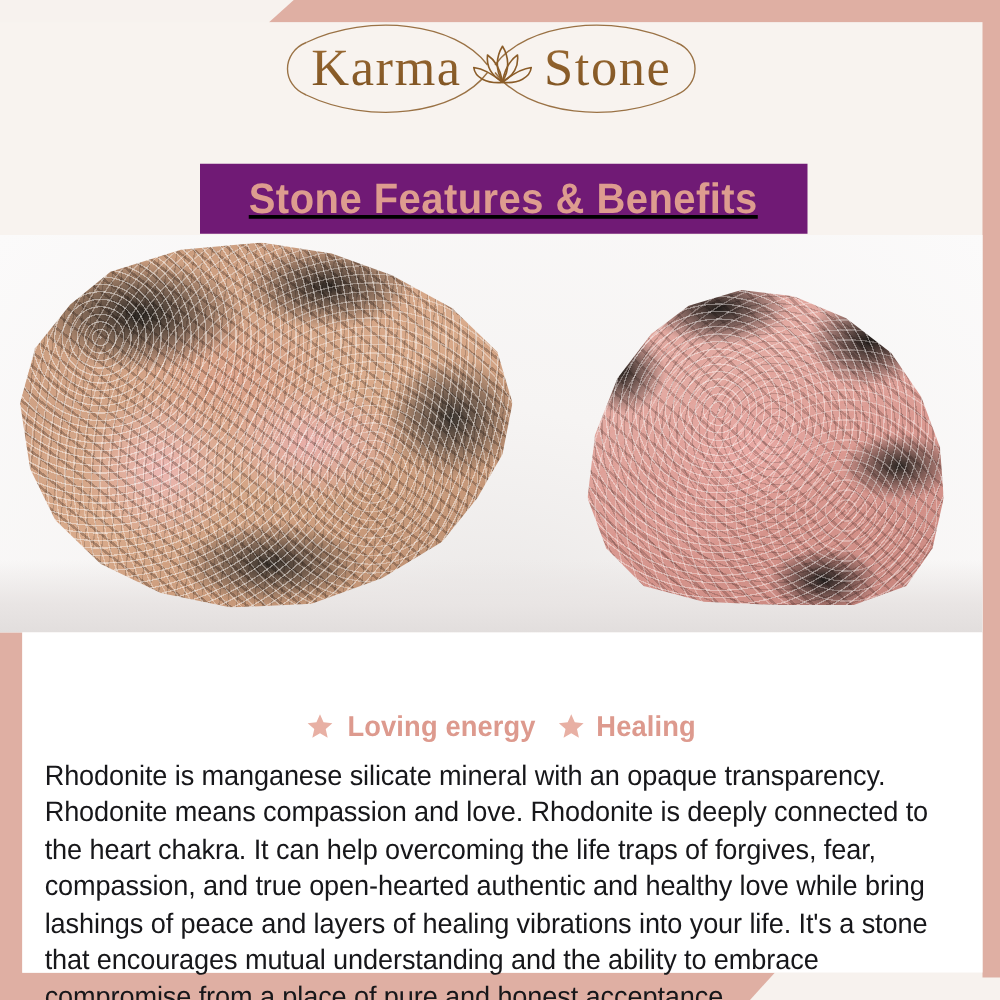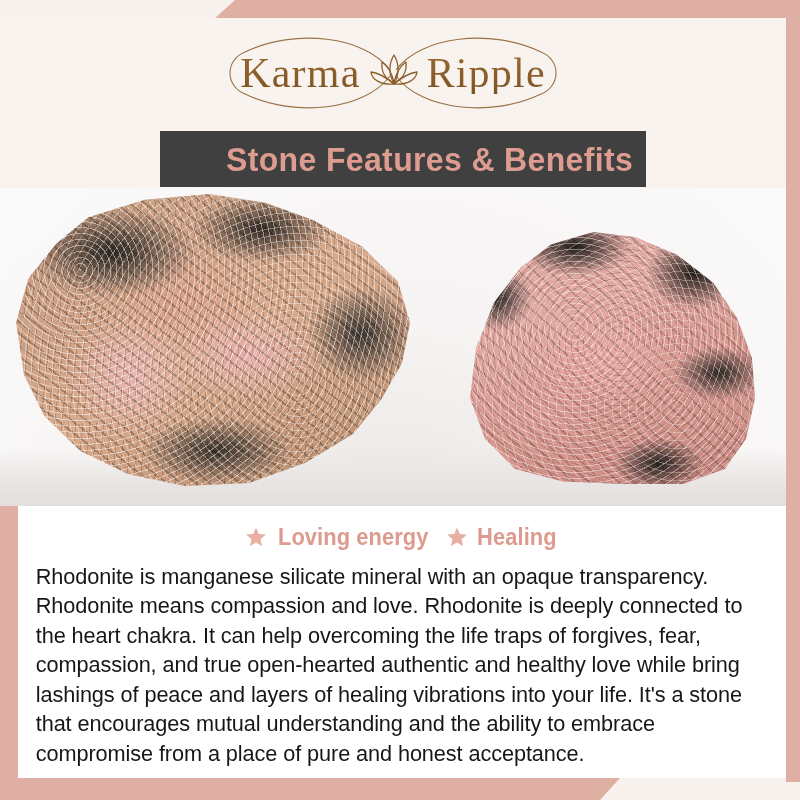--- a/index.html
+++ b/index.html
@@ -44,21 +44,21 @@
   
   .page-inner {
     position: absolute;
     top: 18px; left: 0; right: 14px; bottom: 22px;
     background: #f8f3ef;
   }
 
   
   #logo-wrap {
     position: absolute;
-    top: 30px; left: 0; right: 14px;
+    top: 12px; left: 0; right: 14px;
     height: 86px;
     display: flex;
     align-items: center;
     justify-content: center;
   }
   #logo {
     position: relative;
     width: 420px;
     height: 86px;
     display: flex;
@@ -94,24 +94,25 @@
     display: block;
   }
 
   
   #title-banner {
     position: absolute;
     top: 131px;
     left: 160px;
     width: 486px;
     height: 56px;
-    background: #404040;
-    display: flex;
-    align-items: center;
-    justify-content: flex-end;
+    background: #701a75;
+    display: flex;
+    align-items: center;
+    justify-content: center;
+    text-decoration: underline;
   }
   #title-text {
     font-family: "Liberation Sans Narrow", "Liberation Sans", sans-serif;
     font-weight: bold;
     font-size: 34px;
     letter-spacing: 0.4px;
     color: #dd9c8f;
     transform: scaleX(0.94);
     white-space: nowrap;
   }
@@ -245,20 +246,21 @@
     background: #ffffff;
     padding: 12px 10px 0 10px;
   }
 
   #features {
     display: flex;
     align-items: center;
     justify-content: center;
     gap: 14px;
     height: 38px;
+    margin-top: 44px;
   }
   .feature {
     display: flex;
     align-items: center;
     gap: 7px;
   }
   .star {
     width: 22px; height: 22px;
     display: block;
     flex: 0 0 auto;
@@ -314,21 +316,21 @@
         <span class="logo-word">Karma</span>
         <svg class="logo-lotus" viewBox="0 0 54 46">
           <g fill="none" stroke="#8a5c28" stroke-width="1.3" stroke-linejoin="round">
             <path d="M27 5 C 22 13, 21 24, 27 33 C 33 24, 32 13, 27 5 Z"></path>
             <path d="M15 12 C 14 21, 18 29, 27 33 C 25 23, 21 16, 15 12 Z"></path>
             <path d="M39 12 C 40 21, 36 29, 27 33 C 29 23, 33 16, 39 12 Z"></path>
             <path d="M4 22 C 5 30, 14 35, 27 34 C 20 28, 12 23, 4 22 Z"></path>
             <path d="M50 22 C 49 30, 40 35, 27 34 C 34 28, 42 23, 50 22 Z"></path>
           </g>
         </svg>
-        <span class="logo-word">Ripple</span>
+        <span class="logo-word">Stone</span>
       </div>
     </div>
   </div>
 
   <div id="title-banner">
     <span id="title-text">Stone Features &amp; Benefits</span>
   </div>
 
   <div id="photo">
     <div class="floor"></div>

